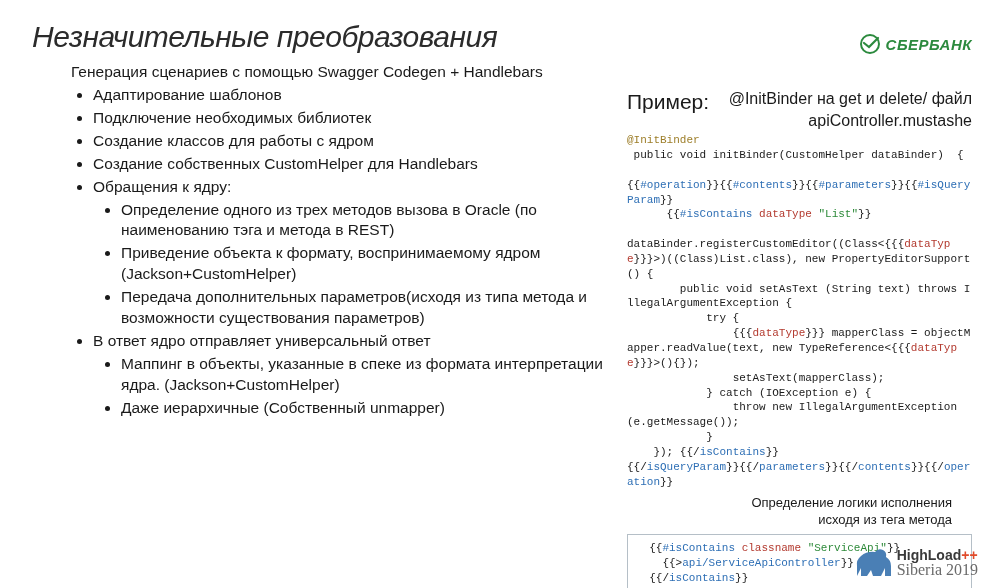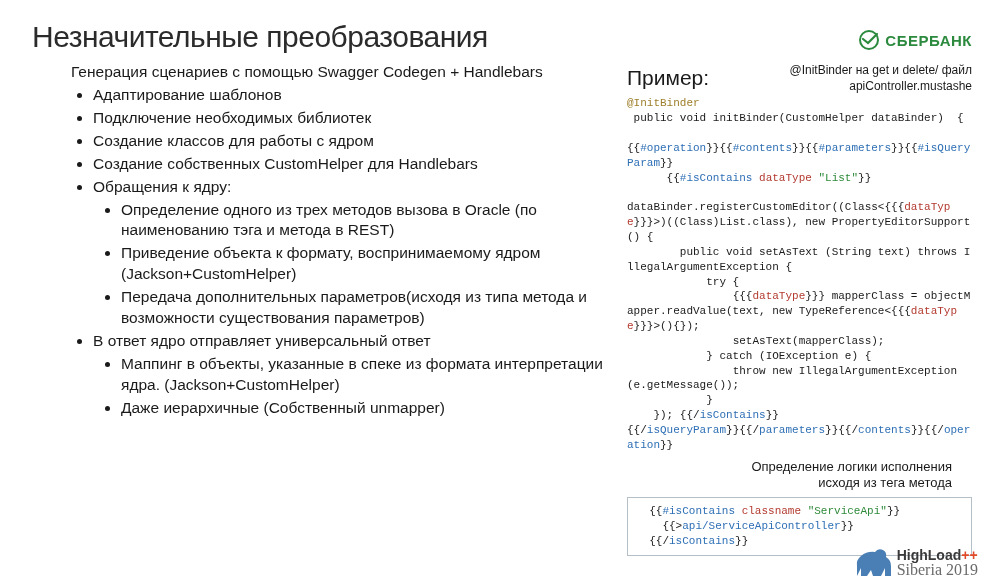--- a/index.html
+++ b/index.html
@@ -15,22 +15,23 @@
   .slide {
     width: 100%;
     height: 100%;
     padding: 20px 28px 0 32px;
     display: flex;
     flex-direction: column;
   }
   .header {
     display: flex;
     justify-content: space-between;
-    align-items: center;
+    align-items: flex-end;
     margin-bottom: 8px;
+    font-style: italic;
   }
   .title {
     font-size: 30px;
     font-weight: 400;
     letter-spacing: -0.5px;
     color: #2b2b2b;
   }
   .sber-logo {
     display: flex;
     align-items: center;
@@ -71,31 +72,32 @@
   .right {
     flex: 1;
     font-size: 11px;
     line-height: 1.35;
     font-family: "Courier New", monospace;
     position: relative;
   }
   .right .toprow {
     display: flex;
     justify-content: space-between;
-    align-items: center;
+    align-items: flex-start;
     margin-bottom: 2px;
+    margin-top: 26px;
   }
   .example-title {
     font-family: "Segoe UI", Arial, sans-serif;
     font-size: 21px;
     font-weight: 400;
   }
   .annot {
     font-family: "Segoe UI", Arial, sans-serif;
-    font-size: 12px;
+    font-size: 16px;
     text-align: right;
   }
   .codeblock {
     white-space: pre-wrap;
     word-break: break-all;
     margin-bottom: 6px;
   }
   .plain-text {
     font-family: Liberation Sans, sans-serif;
     font-size: 13px;

